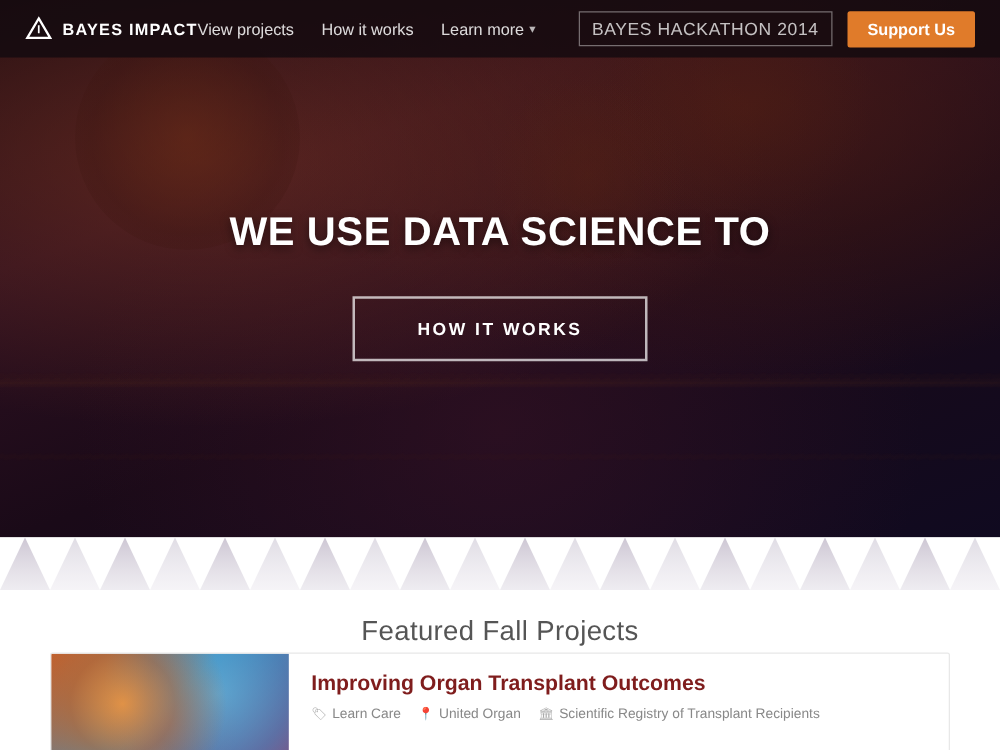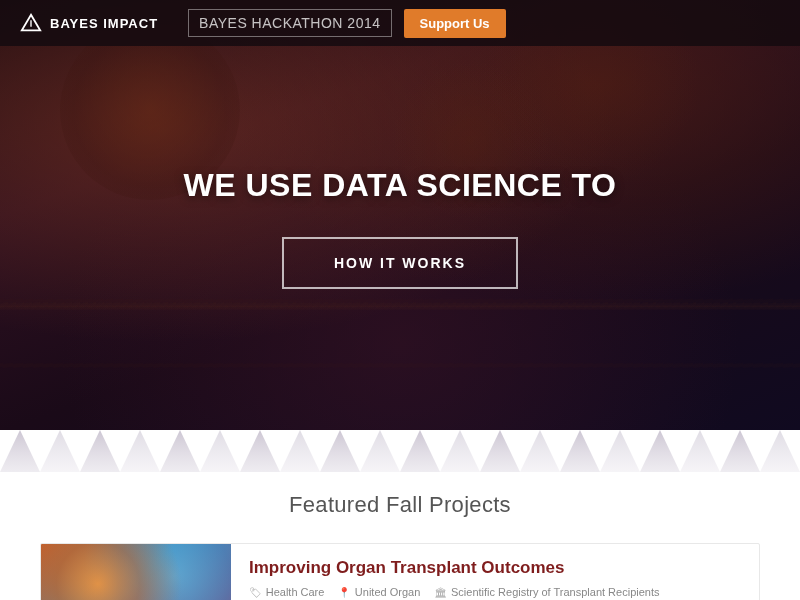--- a/index.html
+++ b/index.html
@@ -13,21 +13,20 @@
       background: rgba(20, 10, 15, 0.85);
       display: flex;
       align-items: center;
       padding: 0 20px;
       z-index: 10;
     }
     .logo-area {
       display: flex;
       align-items: center;
       gap: 8px;
-      margin-right: 30px;
       text-align: right;
     }
     .logo-icon {
       width: 22px;
       height: 22px;
     }
     .logo-text {
       color: #fff;
       font-size: 13px;
       font-weight: 600;
@@ -179,21 +178,21 @@
     
     .featured-section {
       background: #fff;
       padding: 20px 40px 20px;
     }
     .featured-title {
       text-align: center;
       font-size: 22px;
       font-weight: 300;
       color: #555;
-      margin-bottom: 25px;
+      margin-bottom: 4px;
       letter-spacing: 0.3px;
     }
 
     
     .project-card {
       display: flex;
       border: 1px solid #e8e8e8;
       border-radius: 2px;
       overflow: hidden;
       background: #fff;
@@ -240,20 +239,28 @@
 </head>
 <body>
 
 <nav class="navbar">
   <div class="logo-area">
     <svg class="logo-icon" viewBox="0 0 24 24">
       <polygon points="12,3 22,20 2,20" fill="none" stroke="#fff" stroke-width="2"></polygon>
       <line x1="12" y1="9" x2="12" y2="16" stroke="#fff" stroke-width="1.5"></line>
     </svg>
     <span class="logo-text">BAYES IMPACT</span>
+  </div>
+  <div class="nav-links">
+    <a class="nav-link">View projects</a>
+    <a class="nav-link">How it works</a>
+    <span class="nav-link-dropdown">
+      <span>Learn more</span>
+      <span class="dropdown-arrow">▾</span>
+    </span>
   </div>
   <div class="nav-right">
     <div class="hackathon-badge">BAYES HACKATHON 2014</div>
     <button class="support-btn">Support Us</button>
   </div>
 </nav>
 
 <section class="hero">
   <div class="hero-bg"></div>
   <div class="hero-shape-1"></div>
@@ -308,21 +315,21 @@
 <section class="featured-section">
   <h2 class="featured-title">Featured Fall Projects</h2>
 
   <div class="project-card">
     <div class="project-image"></div>
     <div class="project-info">
       <div class="project-title">Improving Organ Transplant Outcomes</div>
       <div class="project-tags">
         <span class="tag">
           <span class="tag-icon">🏷</span>
-          <span>Health Care</span>
+          <span>Learn Care</span>
         </span>
         <span class="tag">
           <span class="tag-icon">📍</span>
           <span>United Organ</span>
         </span>
         <span class="tag">
           <span class="tag-icon">🏛</span>
           <span>Scientific Registry of Transplant Recipients</span>
         </span>
       </div>

